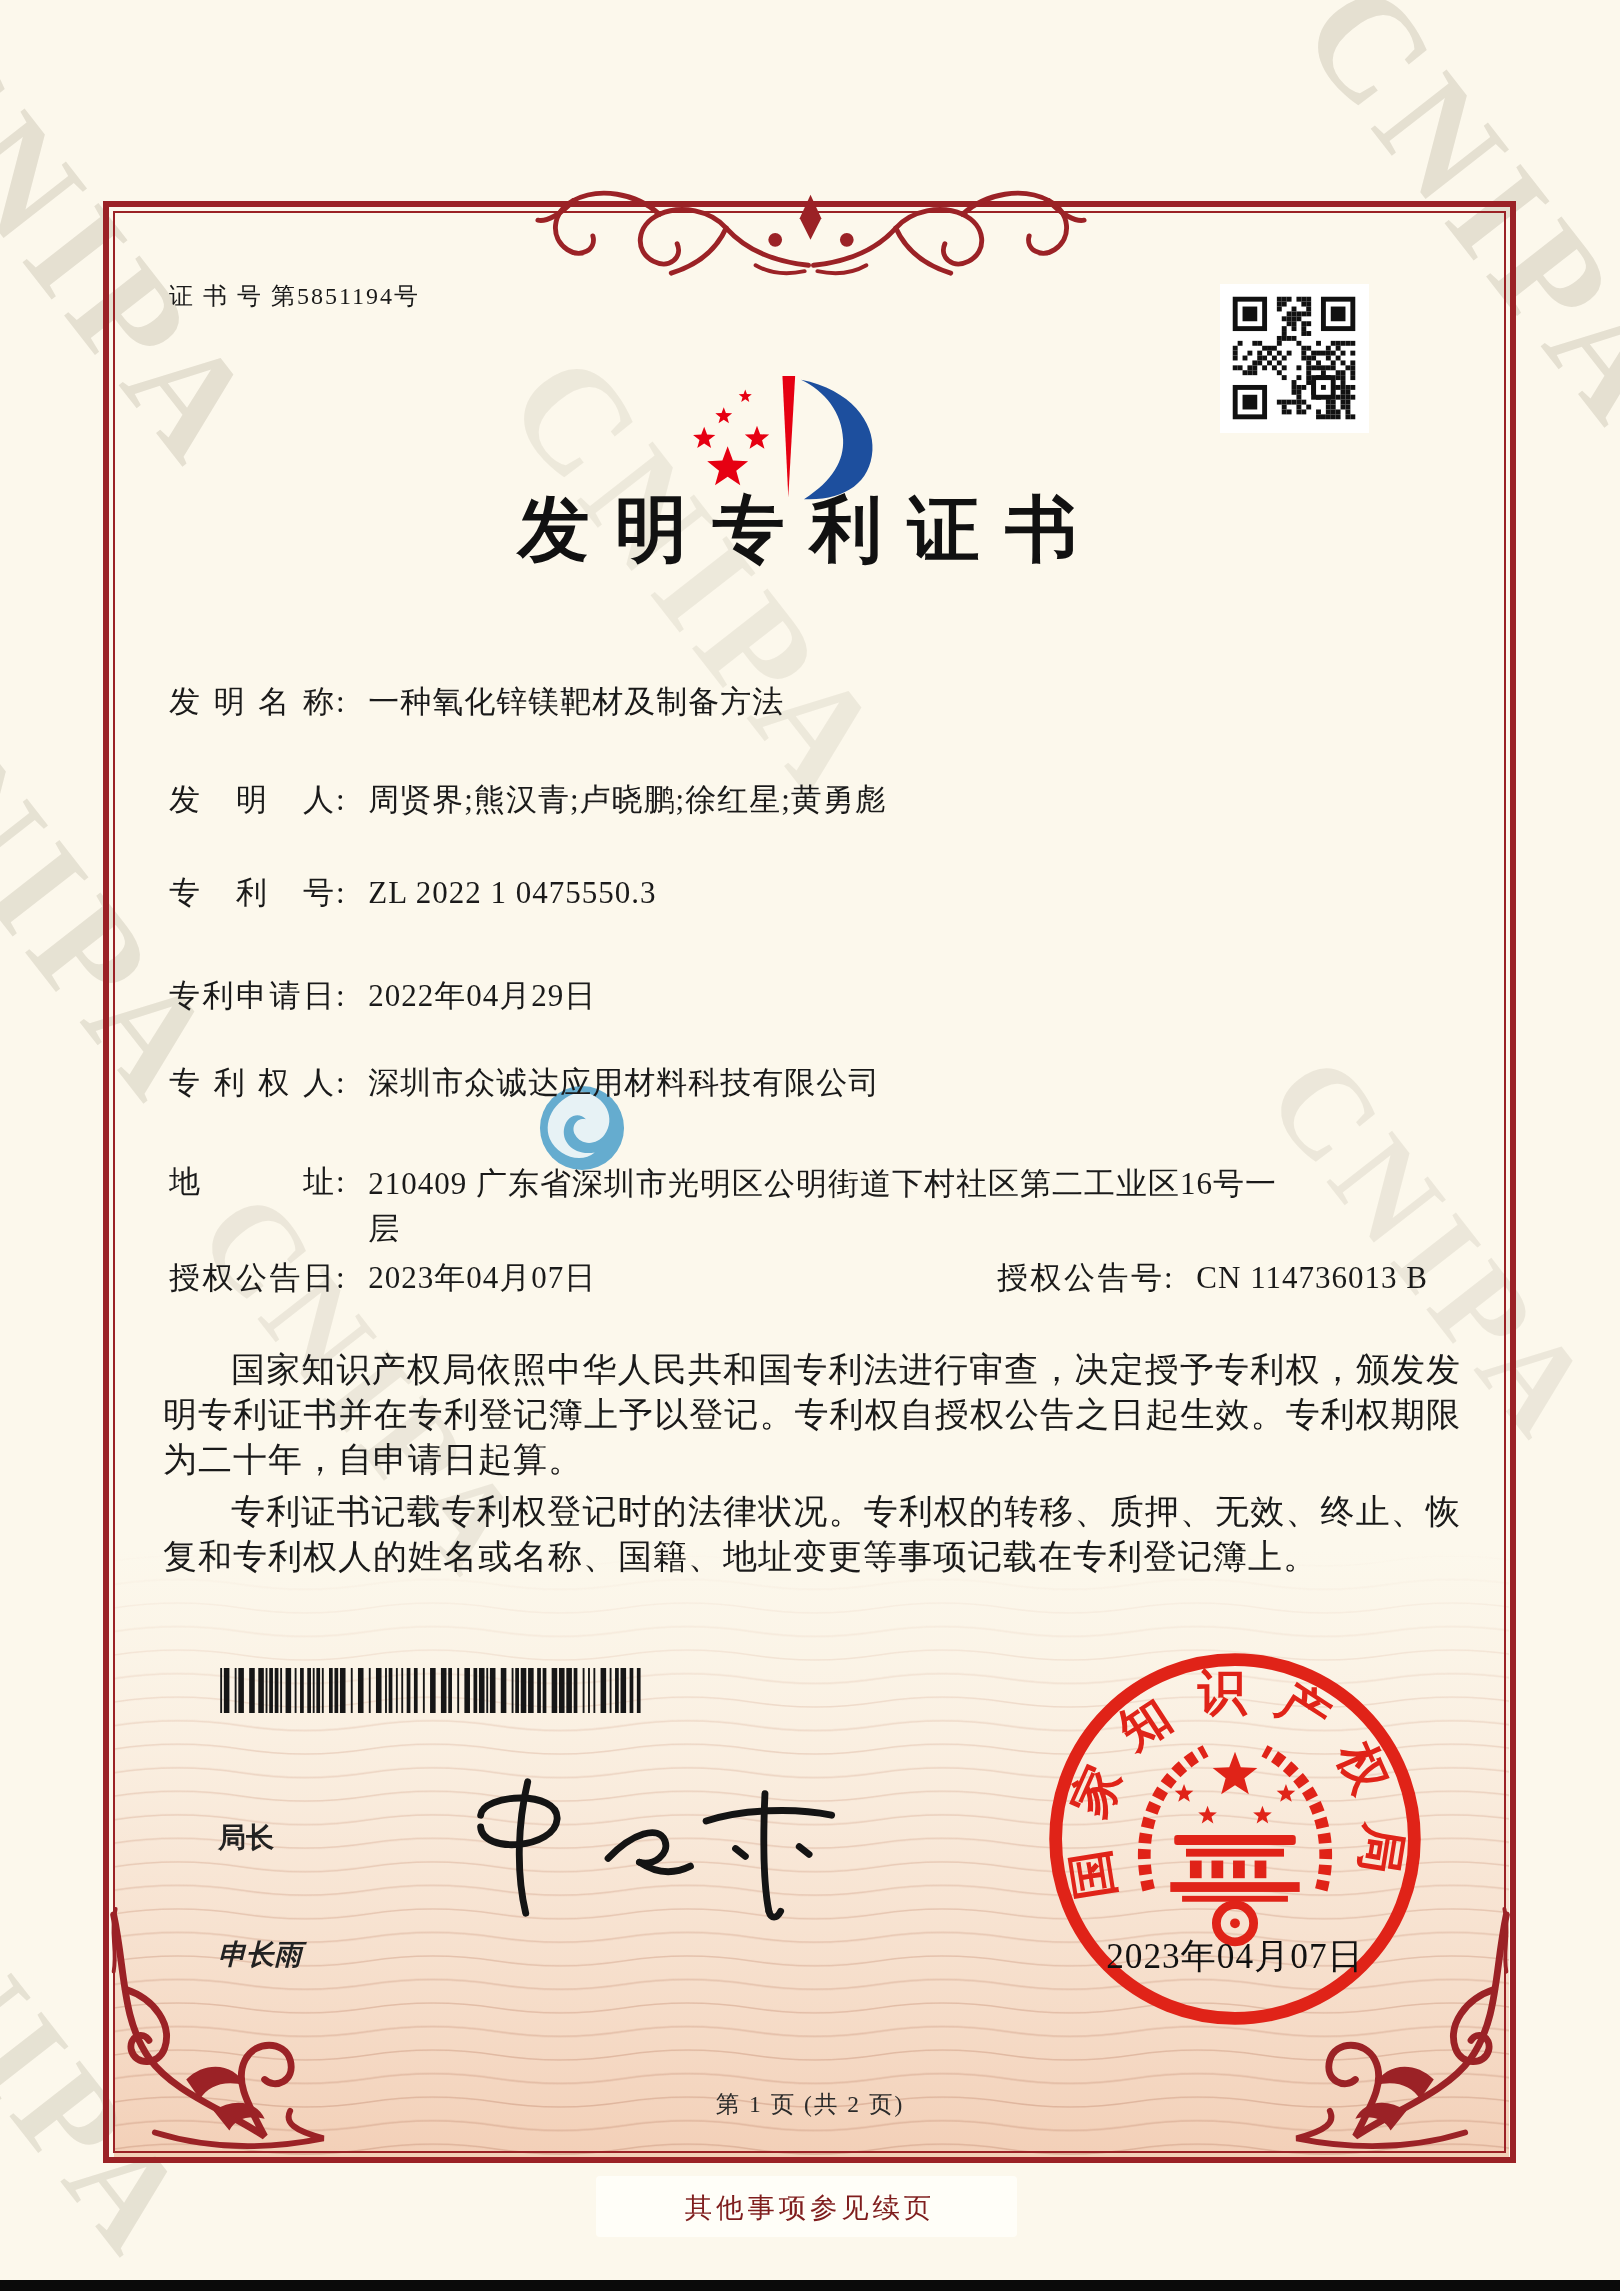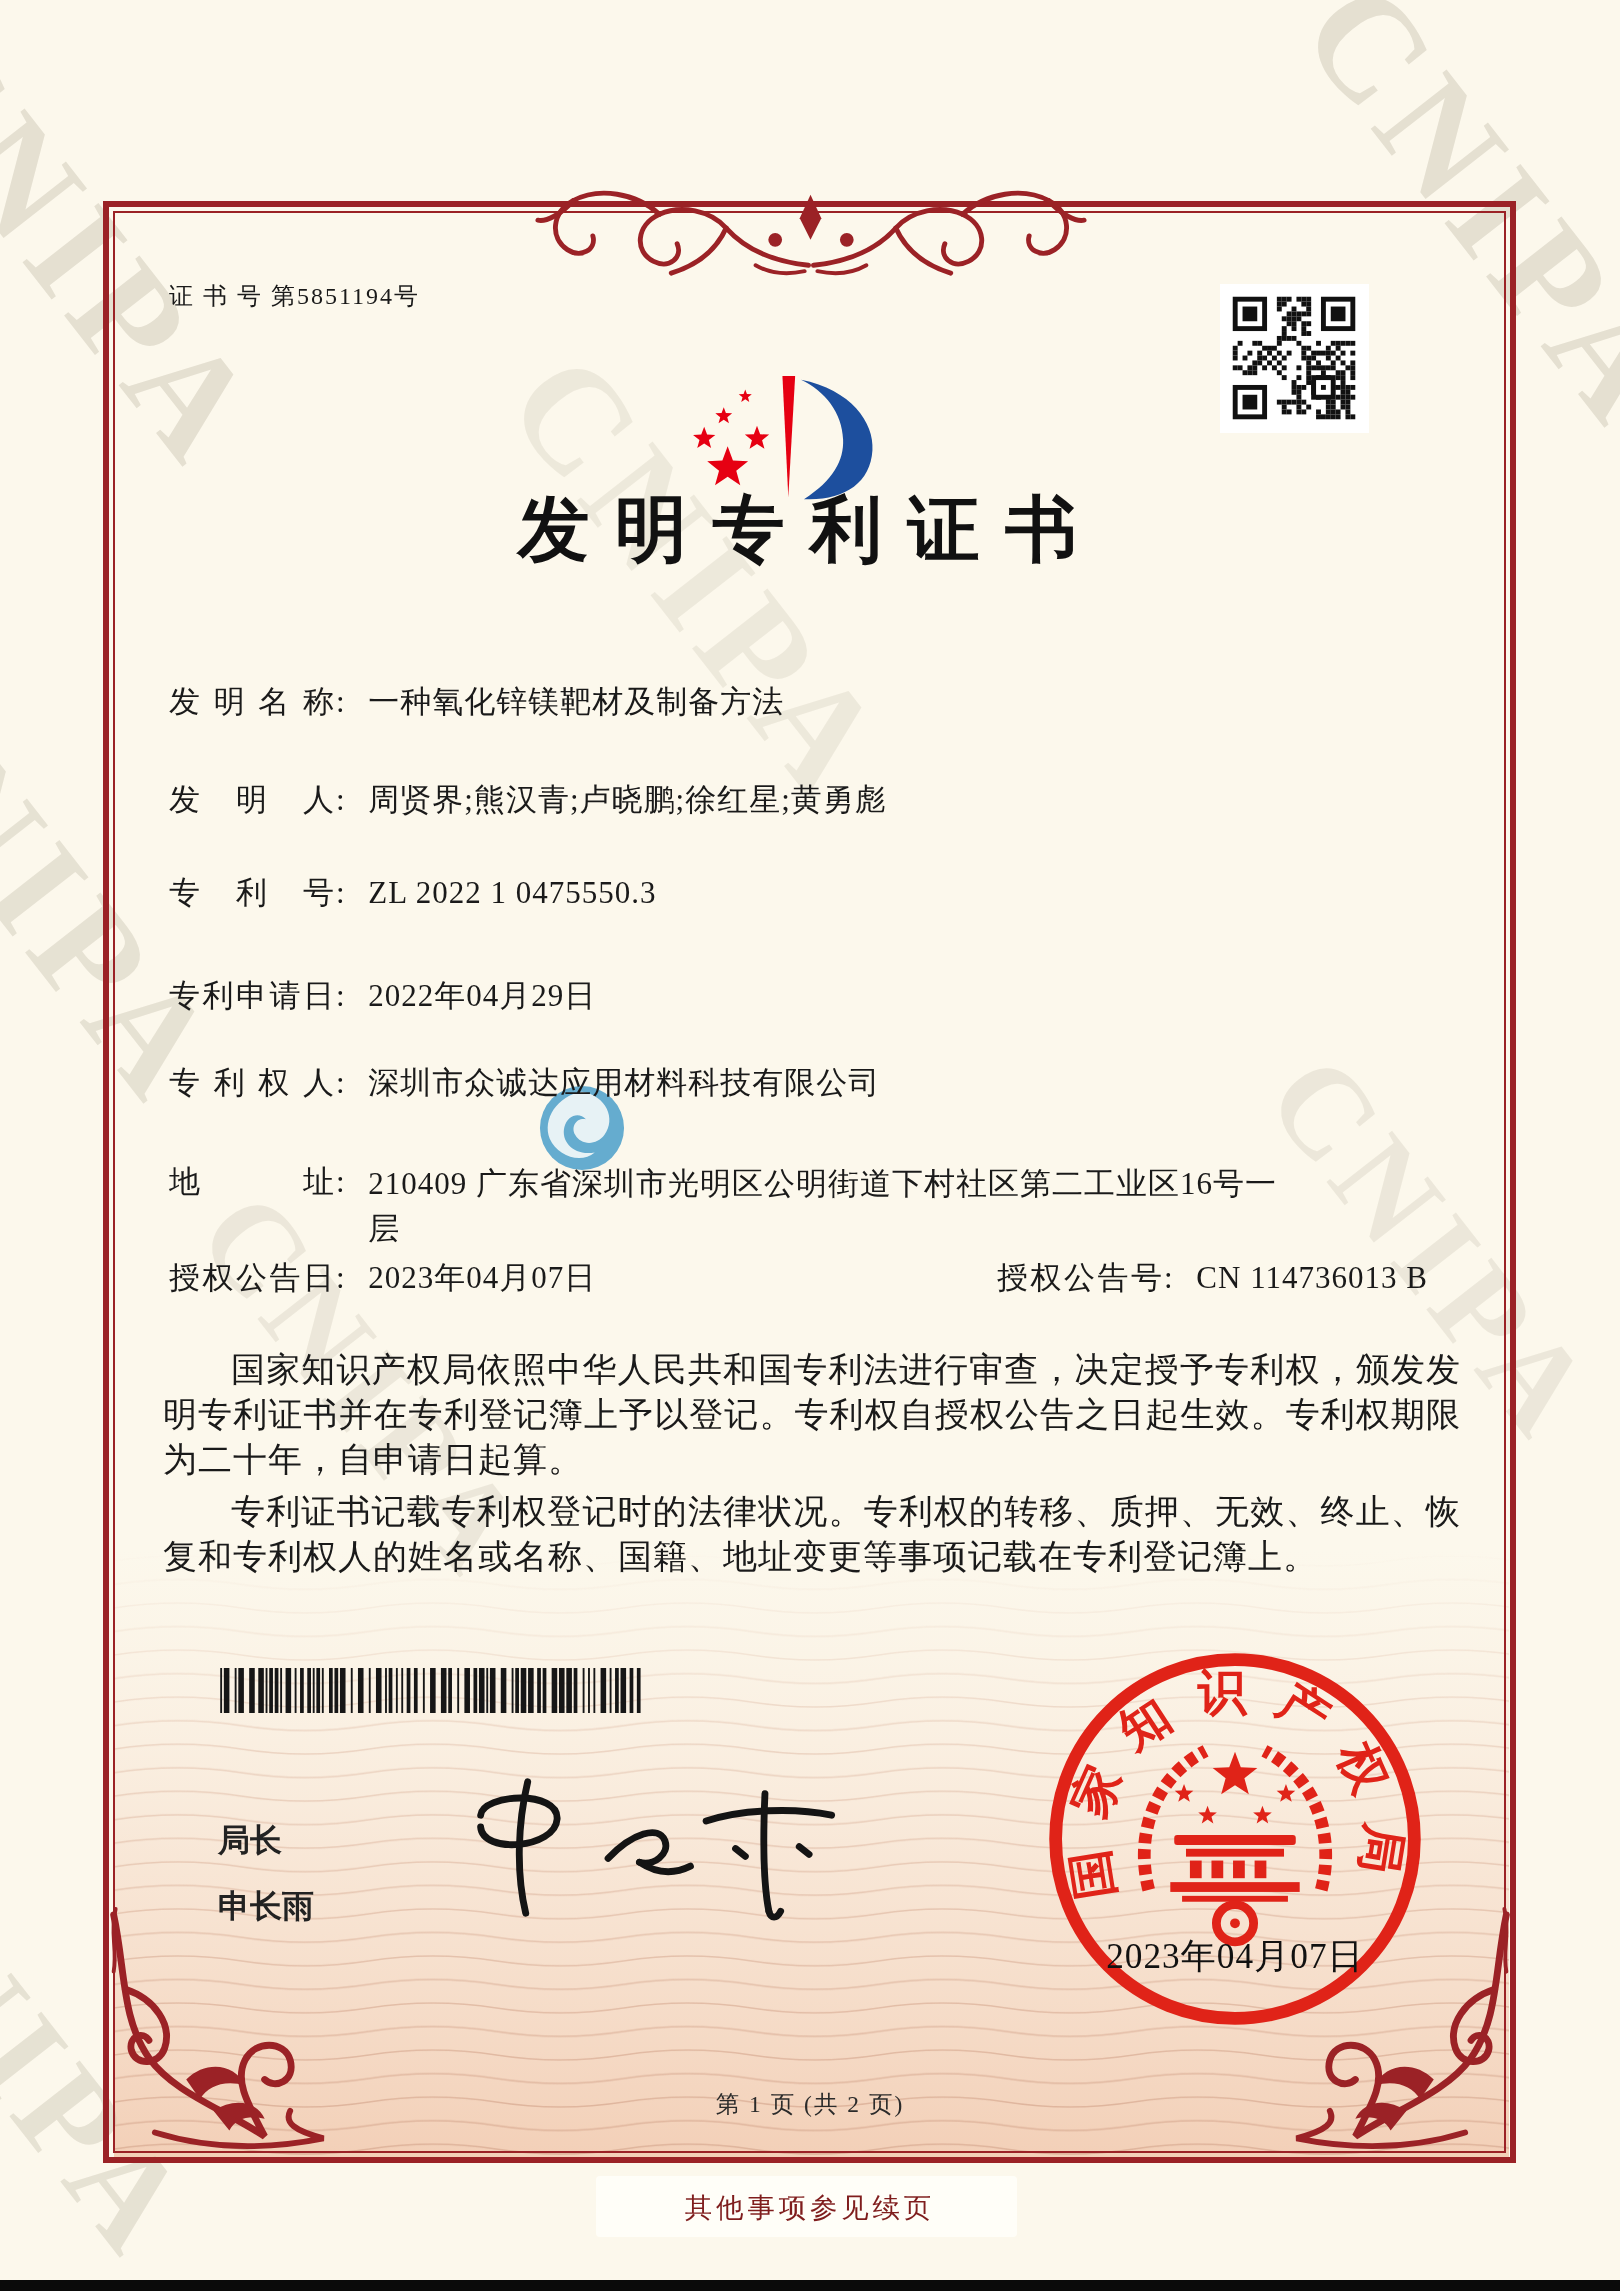--- a/index.html
+++ b/index.html
@@ -38,21 +38,21 @@
   .flabel{display:inline-block;width:165px;text-align:justify;text-align-last:justify;vertical-align:top;}
   .colon{margin:0 13.7px 0 2px;}
   .fval{letter-spacing:1px;margin-left:10px;}
   .fval-wrap{display:inline-block;width:926px;white-space:normal;vertical-align:top;line-height:45px;}
   .grantcell2{position:absolute;left:828px;top:0;}
   .para{position:absolute;left:163px;width:1298px;font-size:34px;line-height:45px;
         text-align:justify;text-indent:2em;letter-spacing:1px;}
   .barcode{position:absolute;left:220px;top:1668px;z-index:4;}
   .sig{position:absolute;left:412px;top:1764px;z-index:5;}
   .officer{position:absolute;left:218px;font-family:"Liberation Sans","DejaVu Sans",sans-serif;
-           font-weight:bold;font-size:32px;color:#222;z-index:5;}
+           font-weight:bold;font-size:28px;color:#222;z-index:5;}
   .seal{position:absolute;left:1037px;top:1641px;z-index:5;}
   .blue-swirl{position:absolute;left:538px;top:1084px;z-index:2;opacity:.85;}
   .pagefoot{position:absolute;left:0;top:2088px;width:1620px;text-align:center;
             font-size:23.5px;color:#2b2b2b;letter-spacing:2px;}
   .note-bg{position:absolute;left:596px;top:2176px;width:421px;height:61px;background:#fffef8;
            border-radius:3.9px;z-index:3;}
   .note{position:absolute;left:0;top:2190px;width:1620px;text-align:center;font-size:27.4px;
         letter-spacing:3.9px;color:#7f1d1d;z-index:4;}
   .bottombar{position:absolute;left:0;top:2280px;width:1620px;height:11.8px;background:#0a0a0a;z-index:6;}
 </style>
@@ -438,21 +438,21 @@
           <rect x="388.8" y="0" width="5.7" height="46"></rect>
           <rect x="398.1" y="0" width="1.9" height="46"></rect>
           <rect x="403.6" y="0" width="3.8" height="46"></rect>
           <rect x="409.2" y="0" width="5.7" height="46"></rect>
           <rect x="418.5" y="0" width="3.8" height="46"></rect>
           <rect x="425.9" y="0" width="3.8" height="46"></rect>
         </g>
     </svg>
 
     <div class="officer" style="top:1819px;">局长</div>
-    <div class="officer" style="top:1885px;">申长雨</div>
+    <div class="officer" style="top:1936px;font-style:italic;">申长雨</div>
 
     <svg class="sig" width="451" height="172" viewBox="0 0 460 175">
       <g fill="none" stroke="#141414" stroke-width="7" stroke-linecap="round">
         <path d="M118 18 C 108 60 106 110 116 152"></path>
         <path d="M70 52 C 72 30 150 26 148 56 C 146 86 72 92 70 64"></path>
         <path d="M200 96 C 225 70 252 62 258 78 C 263 92 246 104 232 100"></path>
         <path d="M232 100 C 250 112 268 112 284 104"></path>
         <path d="M300 58 C 335 46 390 44 428 52"></path>
         <path d="M360 30 C 358 75 358 120 364 150"></path>
         <path d="M364 150 C 366 158 372 158 376 150"></path>

